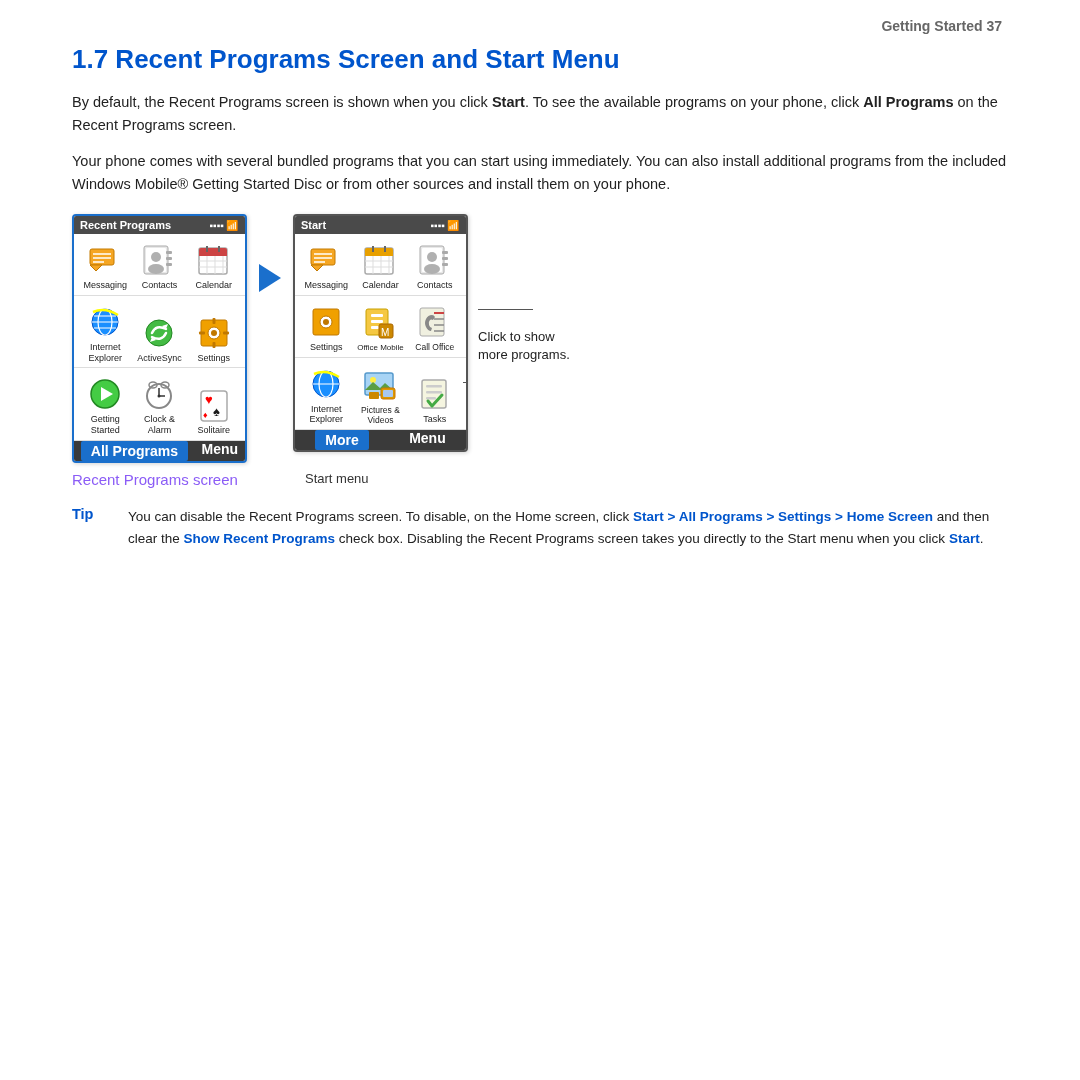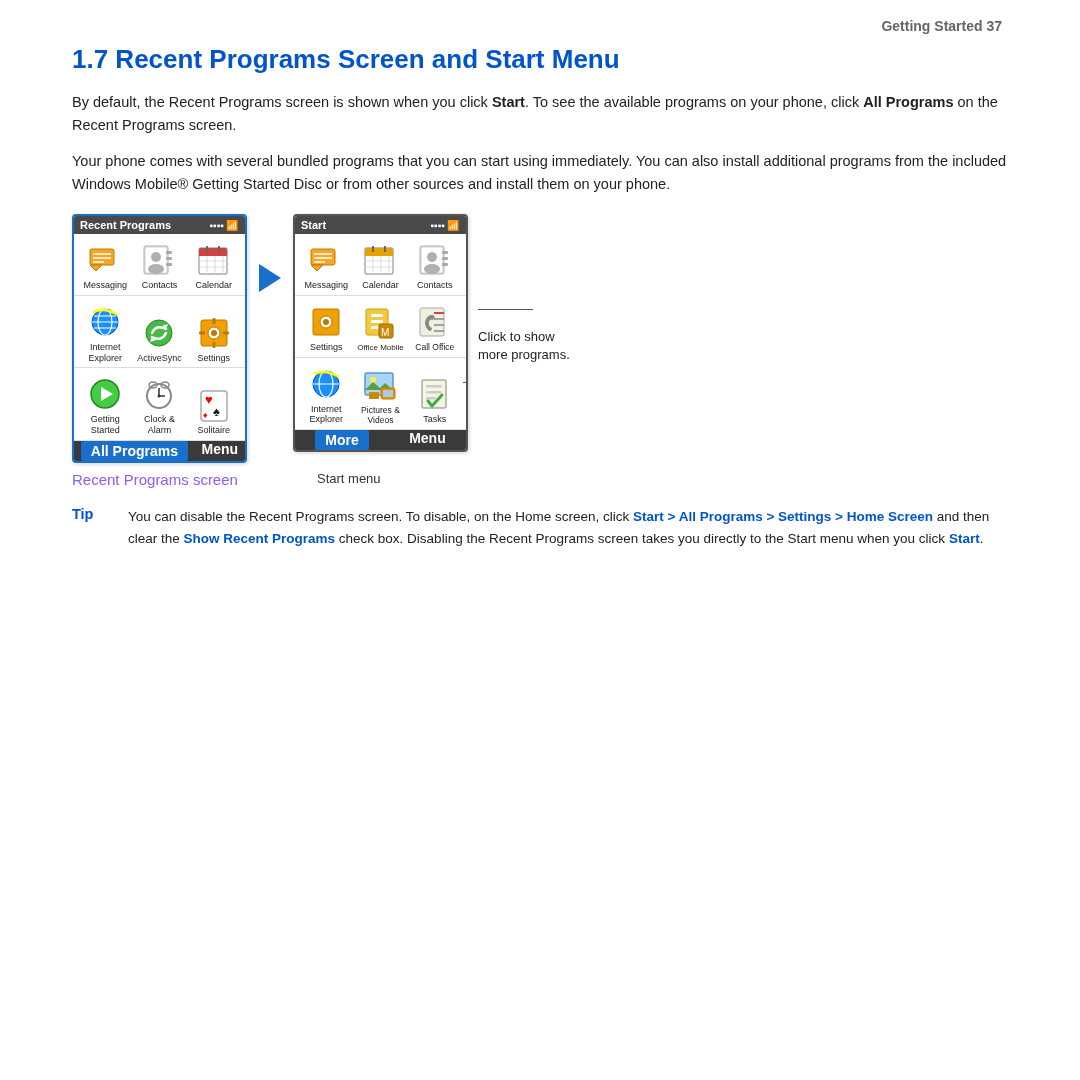--- a/index.html
+++ b/index.html
@@ -484,21 +484,21 @@
         <span>Click to show</span><br>
         <span>more programs.</span>
       </div>
     </div>
   </div>
 
   <div class="caption-row">
     <div class="caption">Recent Programs screen</div>
     <div style="width:36px;"></div>
     <div style="width:0px;"></div>
-    <div style="margin-left:34px;font-size:13px;color:#333;">
+    <div style="margin-left:22px;font-size:13px;color:#333;">
       <span>Start menu</span>
     </div>
   </div>
 
   <div class="tip-section">
     <div class="tip-label">Tip</div>
     <div class="tip-text">
       <span>You can disable the Recent Programs screen. To disable, on the Home screen, click </span><b>Start &gt; All Programs &gt; Settings &gt; Home Screen</b><span> and then clear the </span><b>Show Recent Programs</b><span> check box. Disabling the Recent Programs screen takes you directly to the Start menu when you click </span><b>Start</b><span>.</span>
     </div>
   </div>

